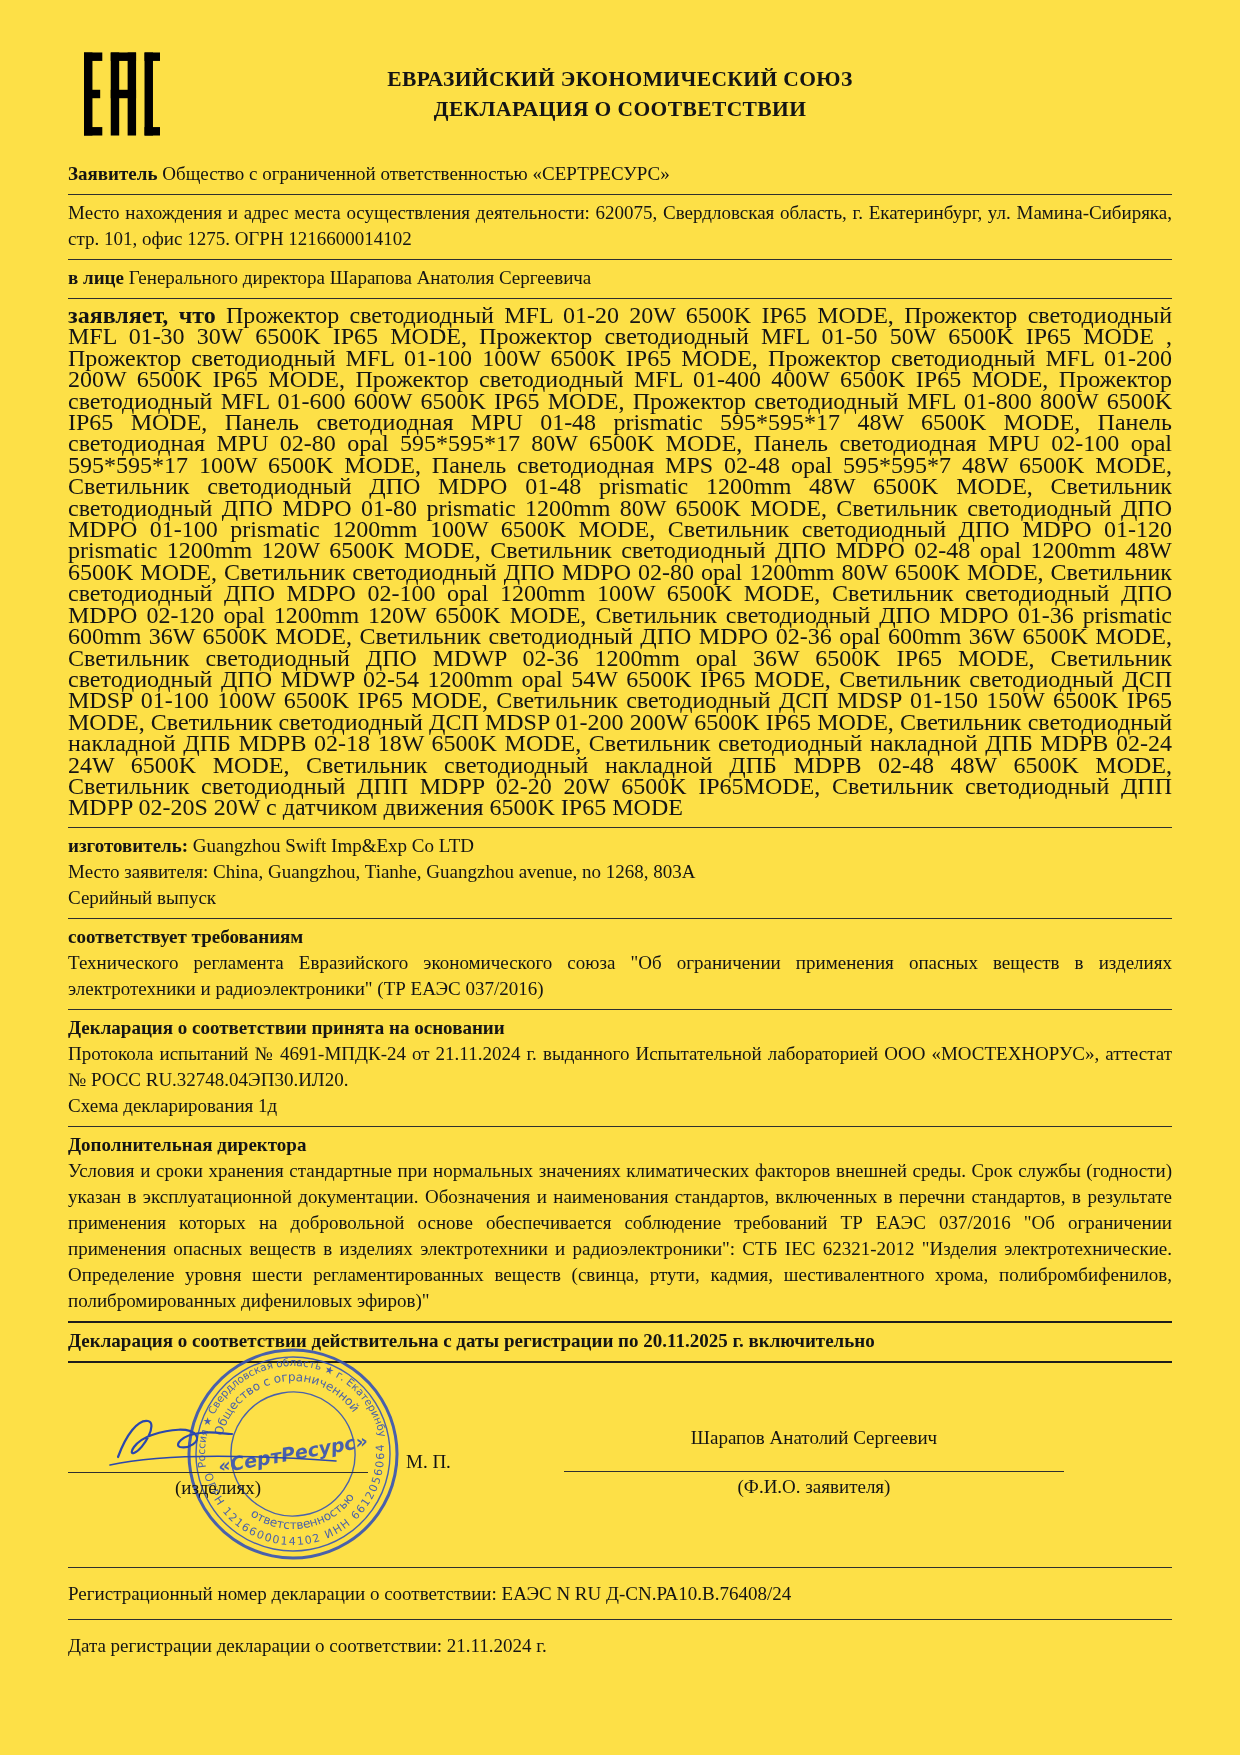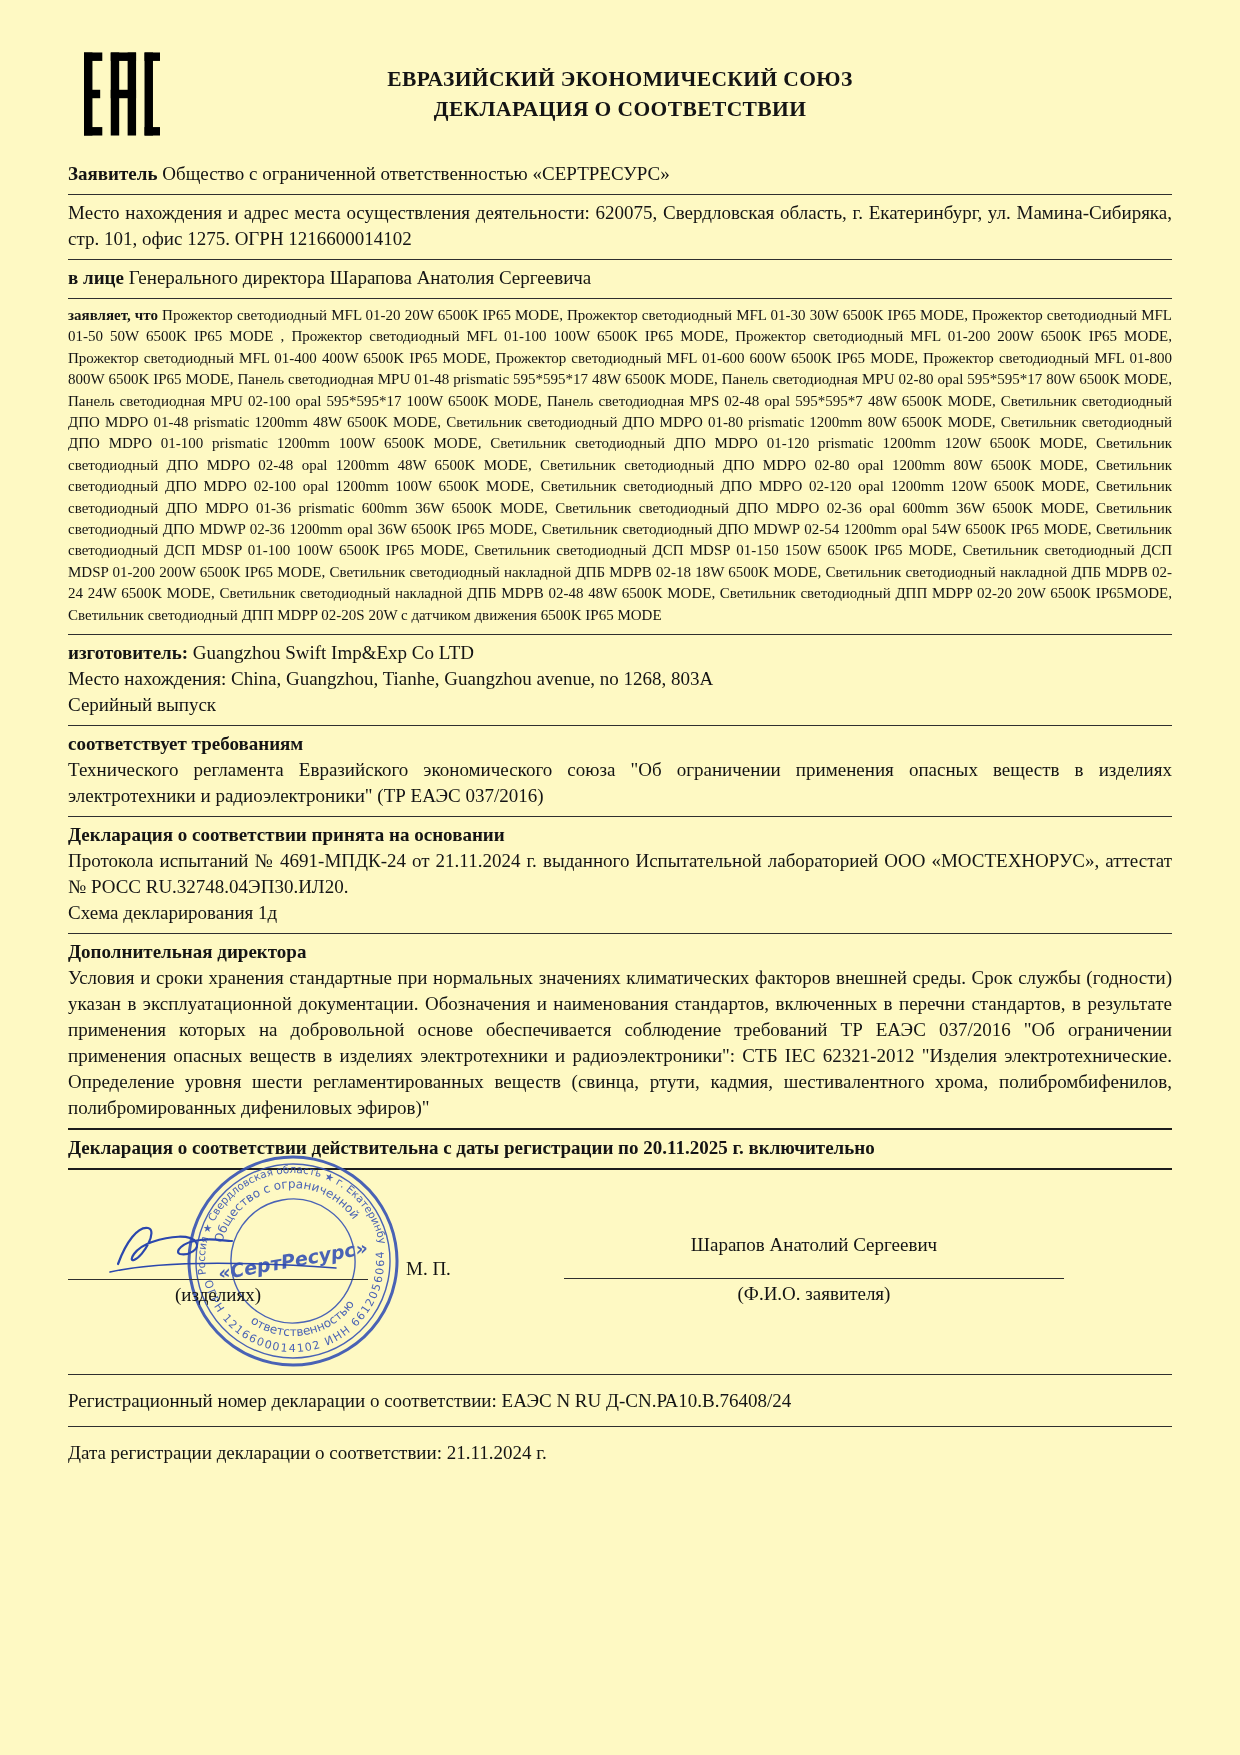--- a/index.html
+++ b/index.html
@@ -1,41 +1,41 @@
 <!DOCTYPE html>
 <html><head>
 <meta charset="utf-8">
 <style>
   * { margin:0; padding:0; box-sizing:border-box; }
   html, body { background:#ffffff; }
   .page {
     position:relative;
     width:1240px; height:1755px;
     margin:0 auto;
-    background:#fef9c3;
+    background:#fde047;
     padding:50px 68px 0 68px;
     font-family:"Liberation Serif","DejaVu Serif",serif;
     font-size:19px;
     color:#141414;
     overflow:hidden;
   }
   .b { font-weight:bold; }
   .hr { border-top:1.6px solid #2f2f2f; }
   .hr.thick { border-top:2.2px solid #1d1d1d; }
 
   .doc-header { position:relative; height:106px; }
   .eac { position:absolute; left:16px; top:0; }
   .doc-titles { text-align:center; padding-top:14px; }
   .doc-title { font-weight:bold; font-size:21.5px; line-height:30px; letter-spacing:0.4px; }
 
   .sec { padding:5px 0 7px; }
   .sec p { line-height:26px; }
   .just { text-align:justify; }
   .products { padding:6px 0 8px; }
-  .products p { line-height:21.4px; font-size:15px; text-align:justify; }
+  .products p { line-height:21.4px; font-size:24px; text-align:justify; }
 
   .sig-area { position:relative; height:204px; }
   .stamp-wrap { position:absolute; left:114px; top:-20px; opacity:0.92; }
   .signature { position:absolute; left:36px; top:42px; }
   .mp { position:absolute; left:318px; top:86px; line-height:26px;margin-left:20px; }
   .sig-left { position:absolute; left:0; top:82px; width:300px; }
   .sig-left .fill { height:28px; border-bottom:1.6px solid #2f2f2f; }
   .sig-cap { text-align:center; line-height:26px; padding-top:2px; }
   .sig-right { position:absolute; left:496px; top:62px; width:500px; }
   .sig-name { text-align:center; line-height:26px; padding-bottom:20px; border-bottom:1.6px solid #2f2f2f; }
@@ -99,21 +99,21 @@
       <span>Прожектор светодиодный MFL 01-20 20W 6500K IP65 MODE, Прожектор светодиодный MFL 01-30 30W 6500K IP65 MODE, Прожектор светодиодный MFL 01-50 50W 6500K IP65 MODE , Прожектор светодиодный MFL 01-100 100W 6500K IP65 MODE, Прожектор светодиодный MFL 01-200 200W 6500K IP65 MODE, Прожектор светодиодный MFL 01-400 400W 6500K IP65 MODE, Прожектор светодиодный MFL 01-600 600W 6500K IP65 MODE, Прожектор светодиодный MFL 01-800 800W 6500K IP65 MODE, Панель светодиодная MPU 01-48 prismatic 595*595*17 48W 6500K MODE, Панель светодиодная MPU 02-80 opal 595*595*17 80W 6500K MODE, Панель светодиодная MPU 02-100 opal 595*595*17 100W 6500K MODE, Панель светодиодная MPS 02-48 opal 595*595*7 48W 6500K MODE, Светильник светодиодный ДПО MDPO 01-48 prismatic 1200mm 48W 6500K MODE, Светильник светодиодный ДПО MDPO 01-80 prismatic 1200mm 80W 6500K MODE, Светильник светодиодный ДПО MDPO 01-100 prismatic 1200mm 100W 6500K MODE, Светильник светодиодный ДПО MDPO 01-120 prismatic 1200mm 120W 6500K MODE, Светильник светодиодный ДПО MDPO 02-48 opal 1200mm 48W 6500K MODE, Светильник светодиодный ДПО MDPO 02-80 opal 1200mm 80W 6500K MODE, Светильник светодиодный ДПО MDPO 02-100 opal 1200mm 100W 6500K MODE, Светильник светодиодный ДПО MDPO 02-120 opal 1200mm 120W 6500K MODE, Светильник светодиодный ДПО MDPO 01-36 prismatic 600mm 36W 6500K MODE, Светильник светодиодный ДПО MDPO 02-36 opal 600mm 36W 6500K MODE, Светильник светодиодный ДПО MDWP 02-36 1200mm opal 36W 6500K IP65 MODE, Светильник светодиодный ДПО MDWP 02-54 1200mm opal 54W 6500K IP65 MODE, Светильник светодиодный ДСП MDSP 01-100 100W 6500K IP65 MODE, Светильник светодиодный ДСП MDSP 01-150 150W 6500K IP65 MODE, Светильник светодиодный ДСП MDSP 01-200 200W 6500K IP65 MODE, Светильник светодиодный накладной ДПБ MDPB 02-18 18W 6500K MODE, Светильник светодиодный накладной ДПБ MDPB 02-24 24W 6500K MODE, Светильник светодиодный накладной ДПБ MDPB 02-48 48W 6500K MODE, Светильник светодиодный ДПП MDPP 02-20 20W 6500K IP65MODE, Светильник светодиодный ДПП MDPP 02-20S 20W с датчиком движения 6500K IP65 MODE</span>
     </p>
   </section>
   <div class="hr"></div>
 
   <section class="sec">
     <p>
       <span class="b">изготовитель:</span>
       <span>Guangzhou Swift Imp&amp;Exp Co LTD</span>
     </p>
-    <p>Место нахождения: China, Guangzhou, Tianhe, Guangzhou avenue, no 1268, 803A</p>
+    <p>Место заявителя: China, Guangzhou, Tianhe, Guangzhou avenue, no 1268, 803A</p>
     <p>Серийный выпуск</p>
   </section>
   <div class="hr"></div>
 
   <section class="sec">
     <p class="b">соответствует требованиям</p>
     <p class="just">Технического регламента Евразийского экономического союза "Об ограничении применения опасных веществ в изделиях электротехники и радиоэлектроники" (ТР ЕАЭС 037/2016)</p>
   </section>
   <div class="hr"></div>
 

